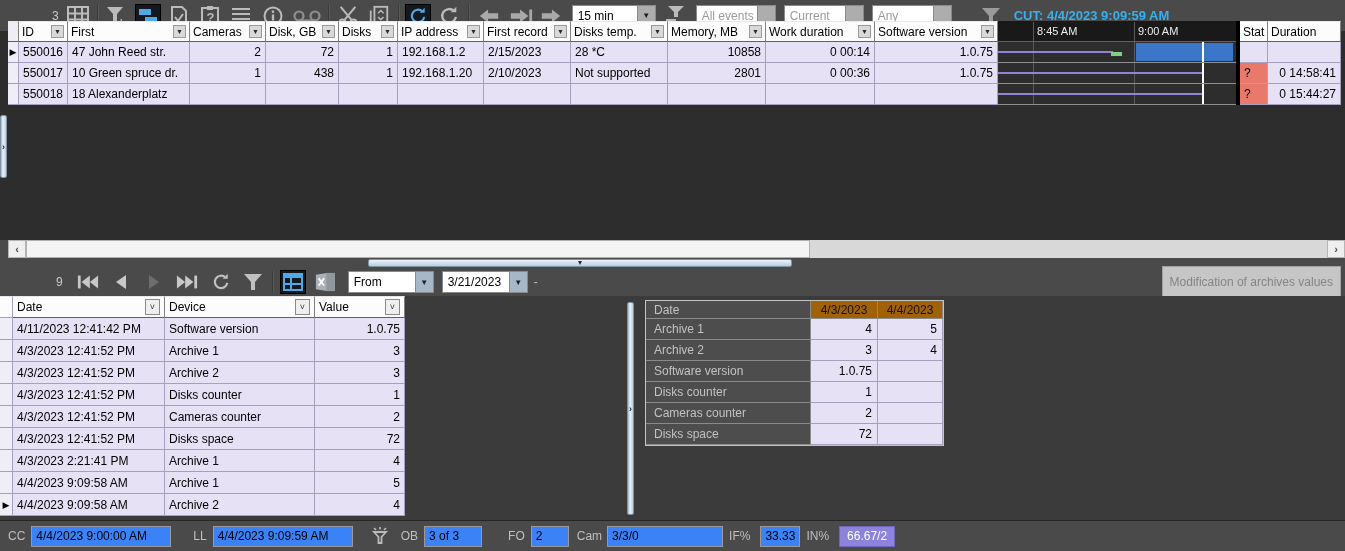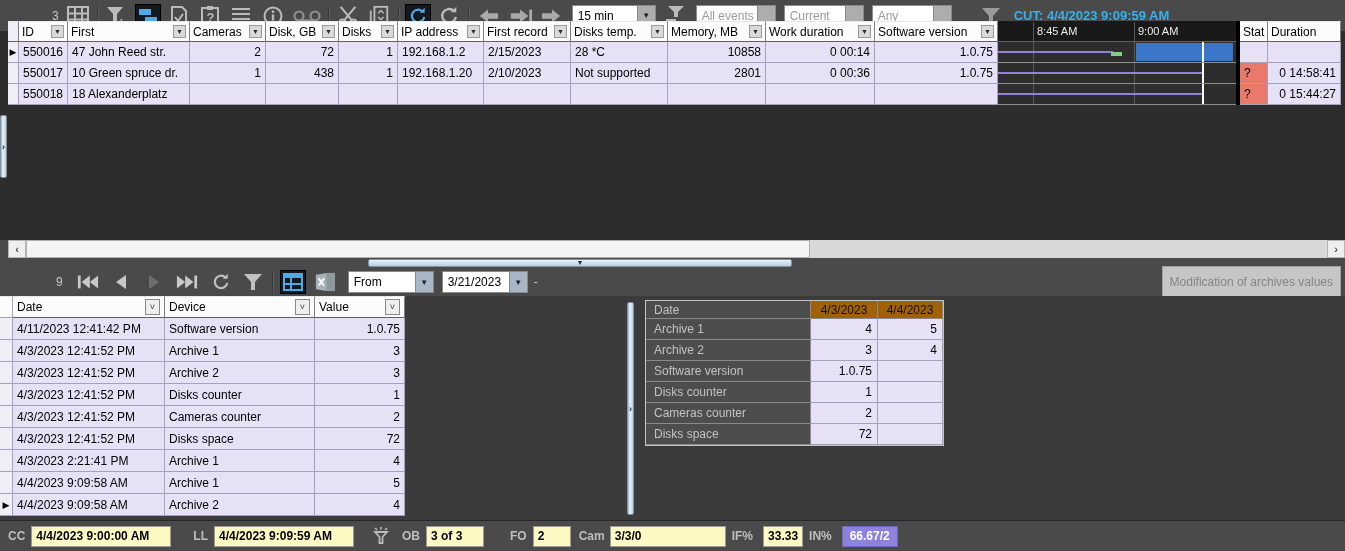--- a/index.html
+++ b/index.html
@@ -83,23 +83,23 @@
   .pv-label { background:#4D4D4D; color:#C2C2C2; display:flex; align-items:center; padding:0 8px;
               border-right:1px solid #8A8A8A; border-bottom:1px solid #8A8A8A; }
   .pv-val { background:#E7E1F6; display:flex; align-items:center; justify-content:flex-end; padding:0 5px;
             border-right:1px solid #A5A0BE; border-bottom:1px solid #A5A0BE; }
 
   .modlabel { margin-left:auto; margin-right:4px; background:#C6C6C6; color:#858585; border:1px solid #A0A0A0;
               padding:8px 7px; white-space:nowrap; }
 
   
   #statusbar { position:absolute; left:0; top:520px; width:1345px; height:31px; background:#4A4A4A;
-               border-top:1px solid #262626; display:flex; align-items:center;font-weight:bold; }
+               border-top:1px solid #262626; display:flex; align-items:center; }
   .slab { color:#BFBFBF; white-space:nowrap; flex:0 0 auto; }
-  .sinput { height:21px; background:#fef9c3; border:1px solid #9A9A9A; display:flex; align-items:center;
+  .sinput { height:21px; background:#3b82f6; border:1px solid #9A9A9A; display:flex; align-items:center;
             padding:4px 4px; white-space:nowrap; overflow:hidden; flex:0 0 auto; }
   .pbox { height:21px; background:#8D82DC; border:1px solid #6E66B8; color:#FFF; display:flex;
           align-items:center; justify-content:center; flex:0 0 auto; }
 </style>
 </head>
 <body>
 
 <div id="tb1" class="tbar">
   <span class="tcount" style="margin-left:52px">3</span>
   <span class="ico" style="margin-left:6px">

